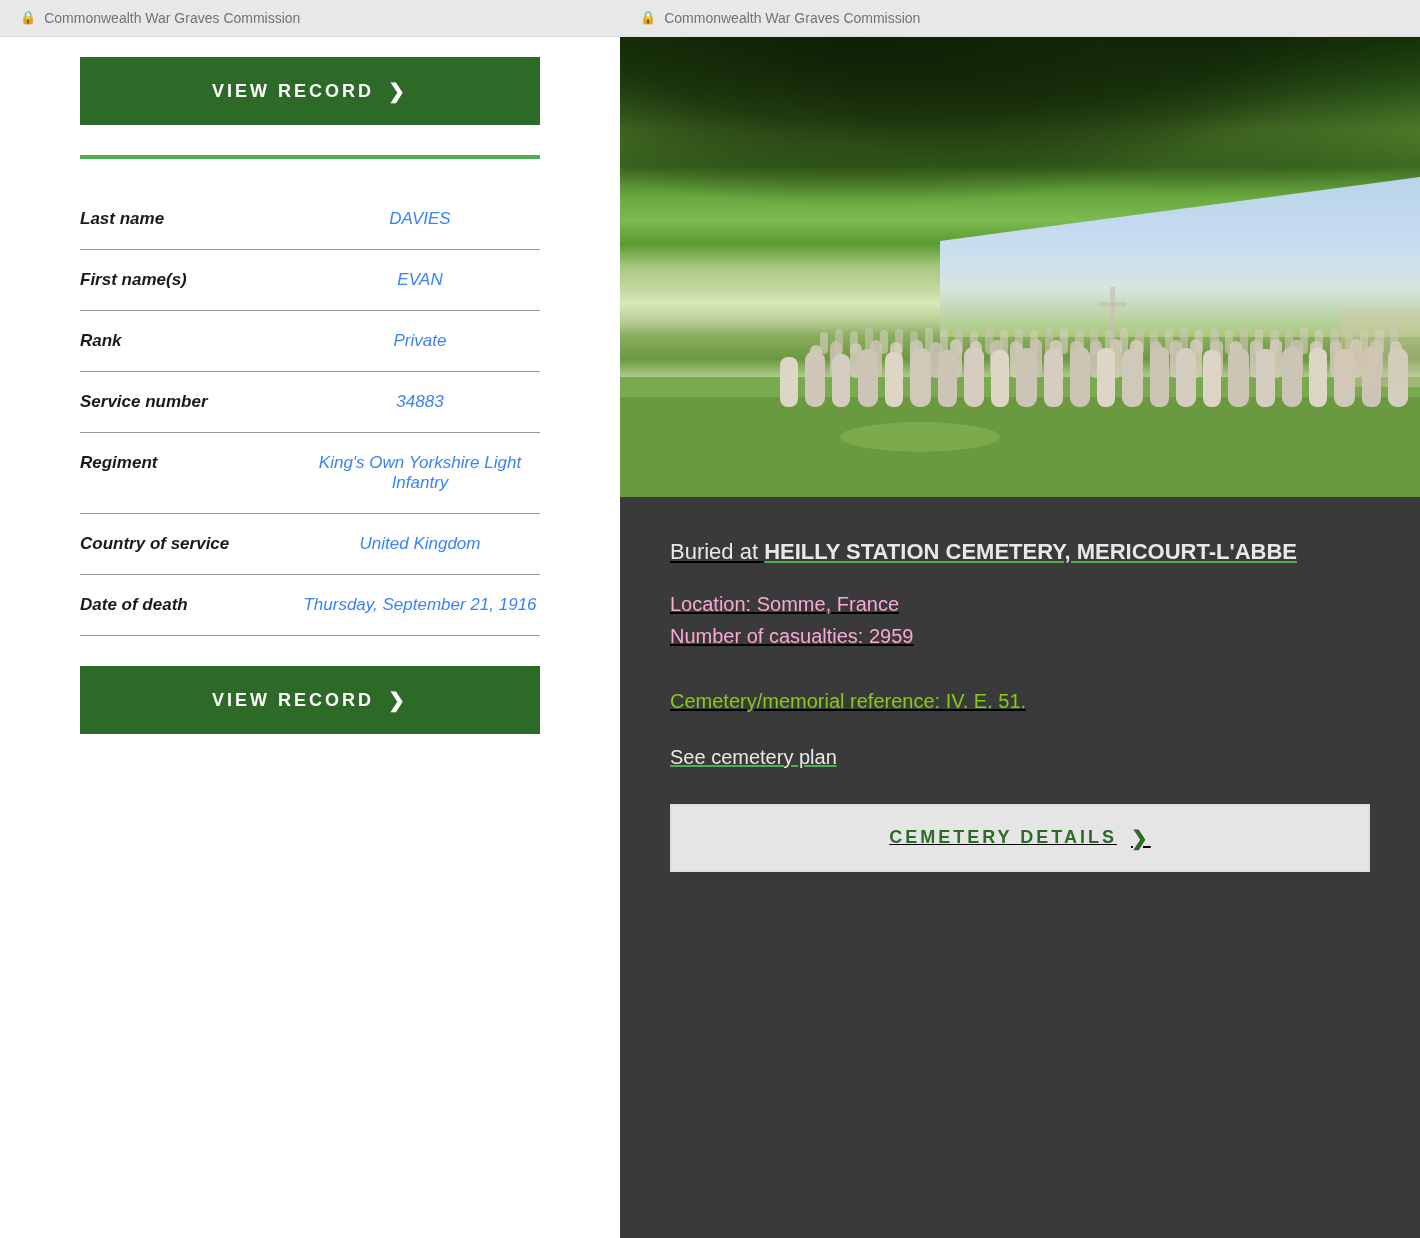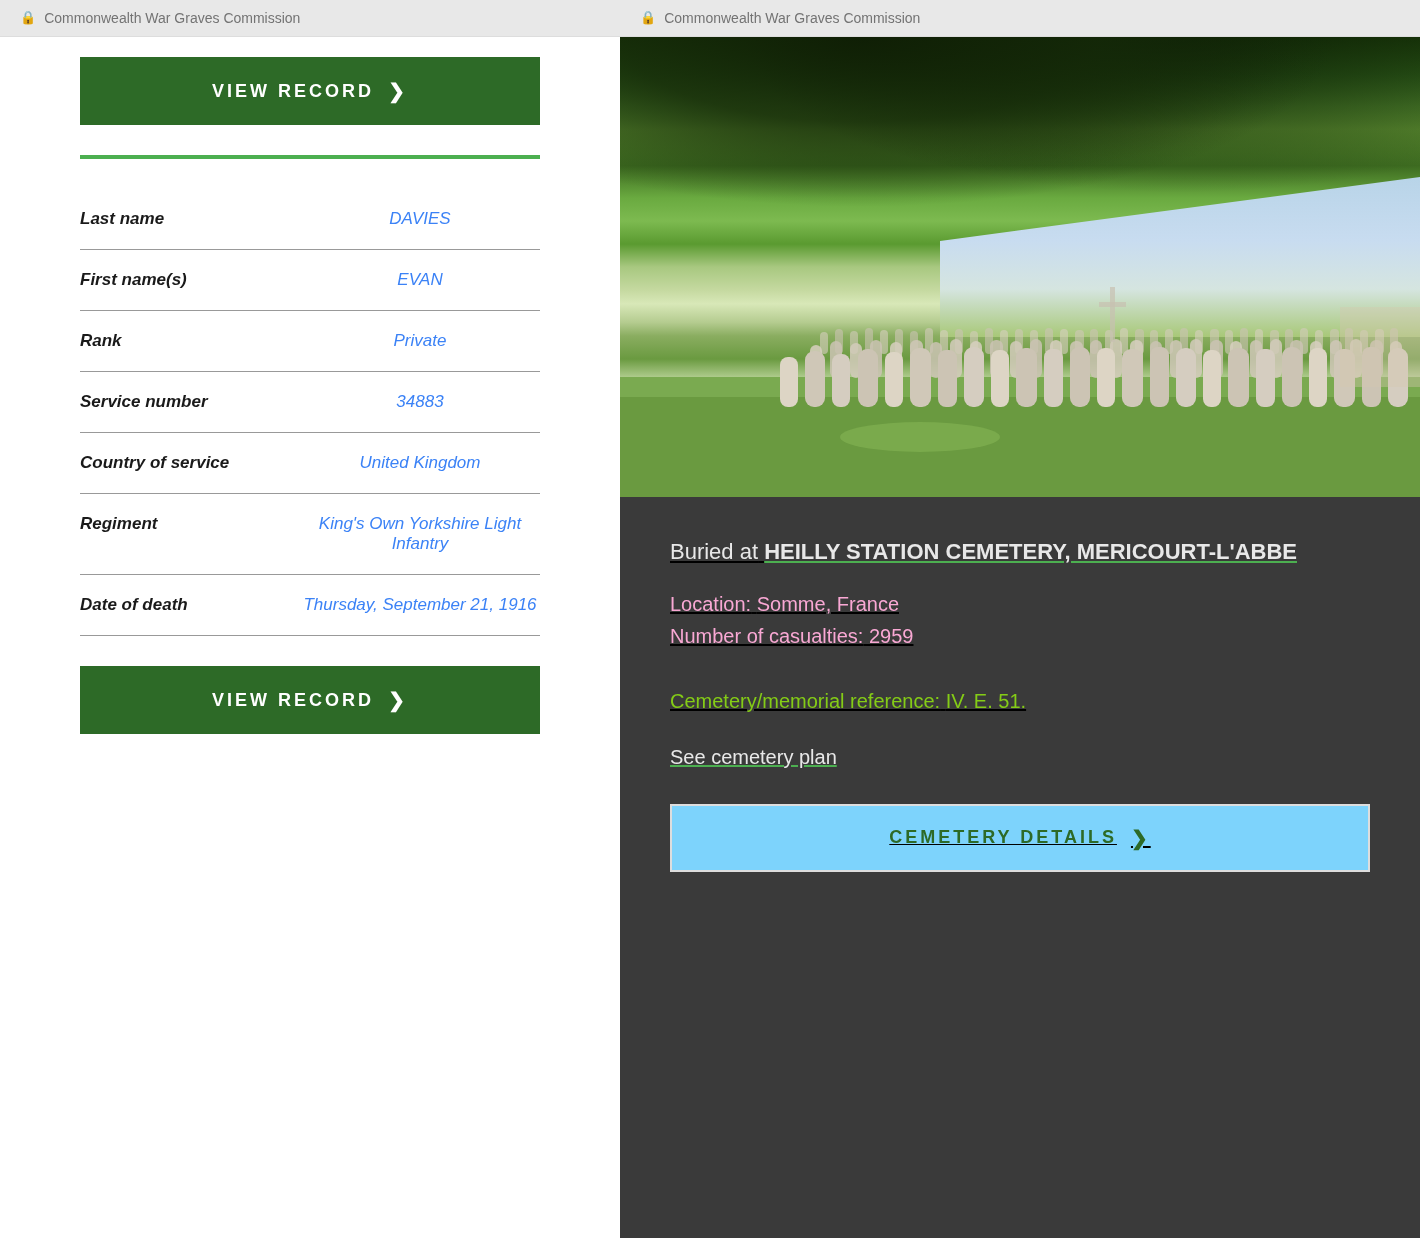--- a/index.html
+++ b/index.html
@@ -240,21 +240,21 @@
       font-size: 20px;
       font-family: Arial, sans-serif;
       text-decoration: underline;
       text-decoration-color: #4caf50;
       cursor: pointer;
       display: inline-block;
       margin-bottom: 35px;
     }
 
     .cemetery-details-btn {
-      background: #7dd3fc;
+      background: #e5e5e5;
       color: #2d6a27;
       border: 2px solid #ddd;
       padding: 20px 44px;
       font-size: 18px;
       letter-spacing: 3px;
       font-family: Arial, sans-serif;
       font-weight: 700;
       cursor: pointer;
       display: flex;
       align-items: center;
@@ -296,27 +296,27 @@
       <span class="record-label">Rank</span>
       <span class="record-value">Private</span>
     </div>
 
     <div class="record-row">
       <span class="record-label">Service number</span>
       <span class="record-value">34883</span>
     </div>
 
     <div class="record-row">
+      <span class="record-label">Regiment</span>
+      <span class="record-value">King's Own Yorkshire Light Infantry</span>
+    </div>
+
+    <div class="record-row">
       <span class="record-label">Country of service</span>
       <span class="record-value">United Kingdom</span>
-    </div>
-
-    <div class="record-row">
-      <span class="record-label">Regiment</span>
-      <span class="record-value">King's Own Yorkshire Light Infantry</span>
     </div>
 
     <div class="record-row">
       <span class="record-label">Date of death</span>
       <span class="record-value">Thursday, September 21, 1916</span>
     </div>
 
   </div>
 
   <button class="view-record-btn-bottom">

